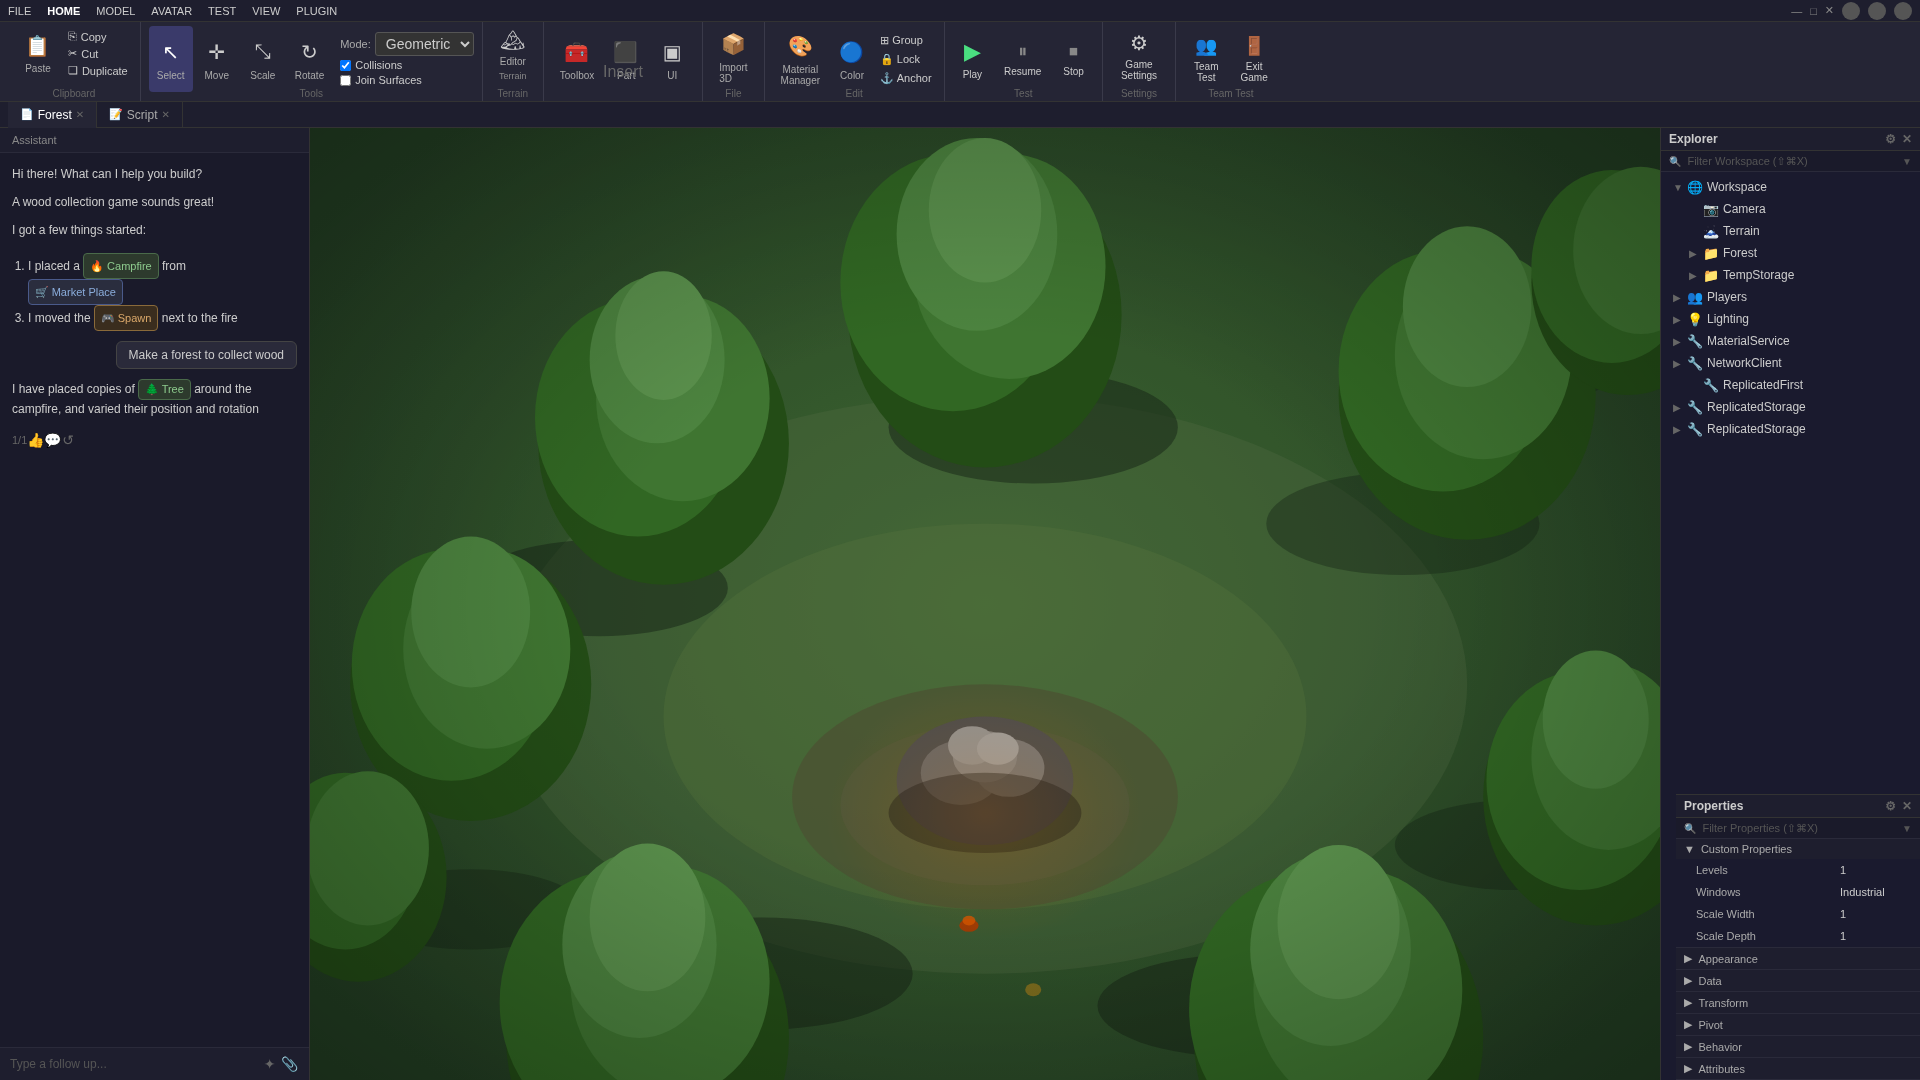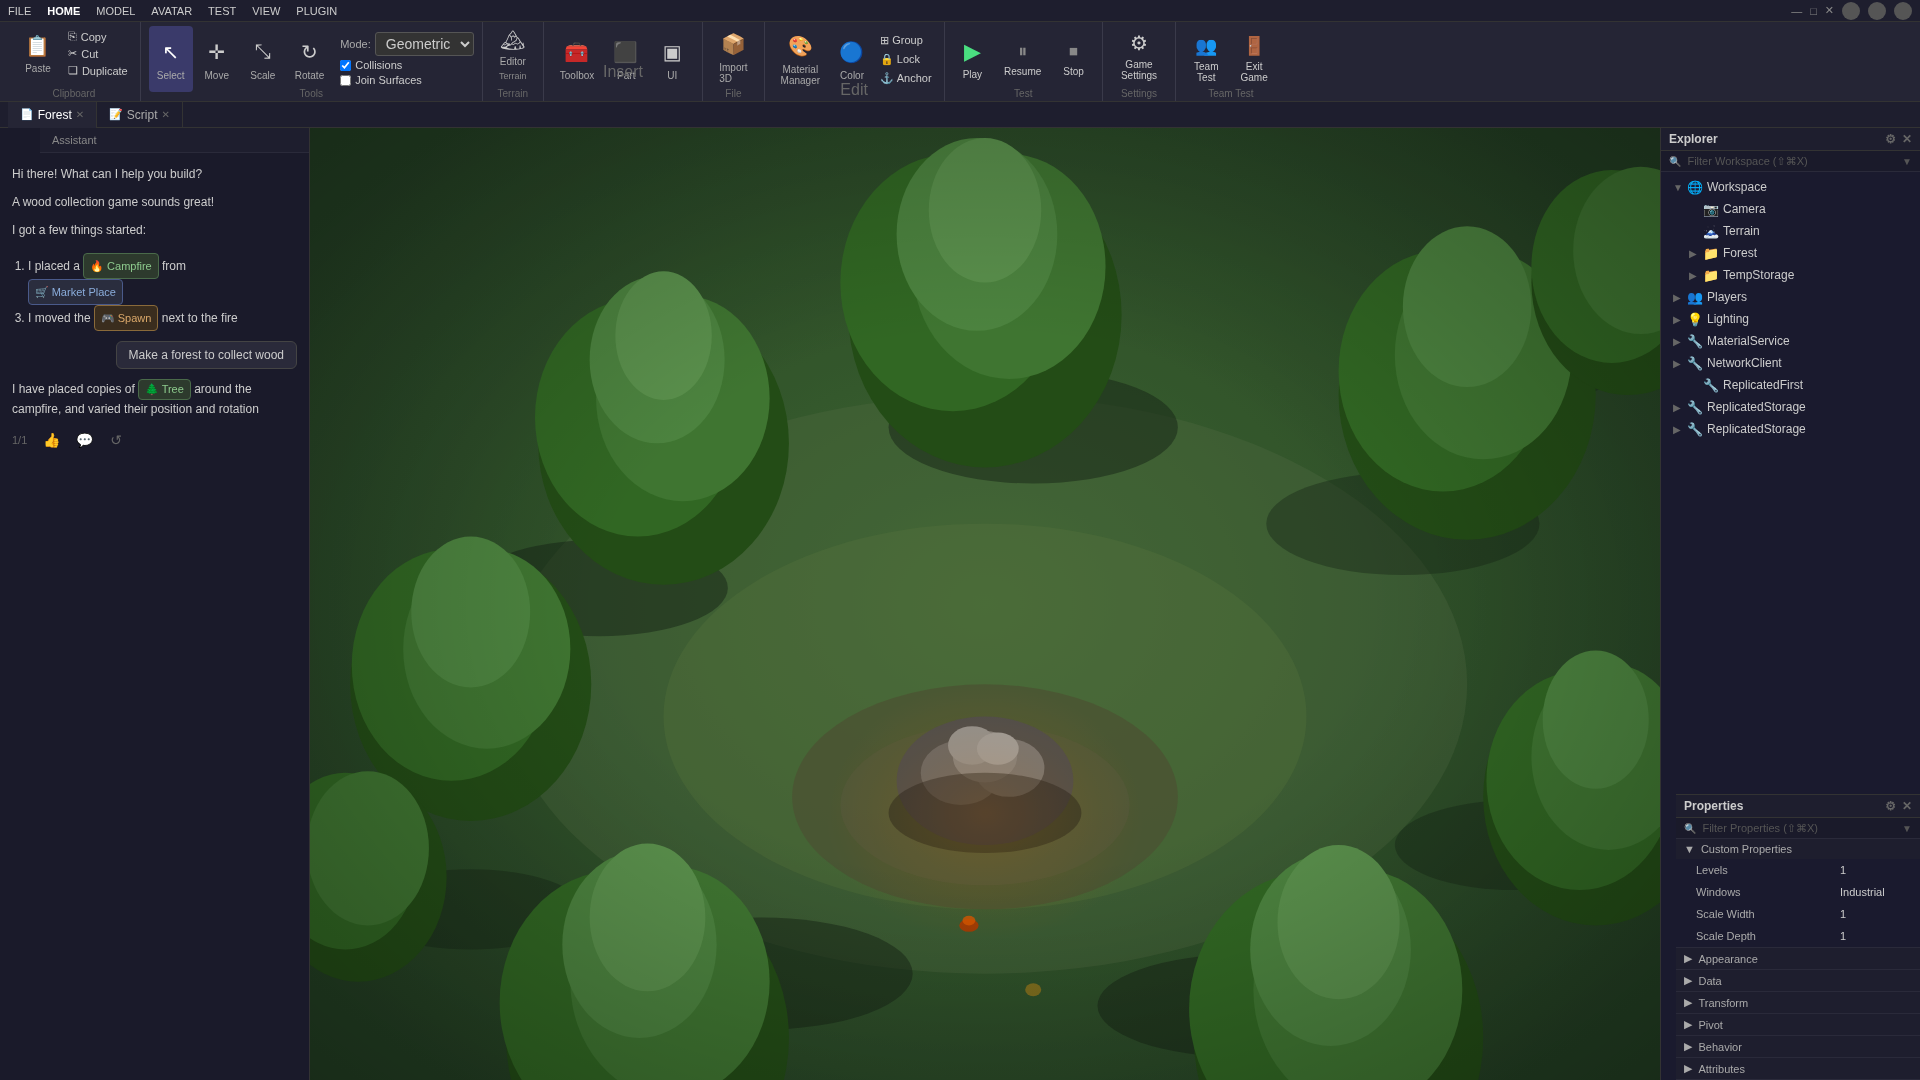--- a/index.html
+++ b/index.html
@@ -143,21 +143,20 @@
       display: flex;
       flex-direction: column;
       border-right: 1px solid #333;
     }
     .assistant-header {
       padding: 6px 12px;
       font-size: 11px;
       color: #888;
       border-bottom: 1px solid #2a2a3a;
       background: #1e1e2e;
-      margin-left: 40px;
     }
     .assistant-body {
       flex: 1;
       overflow-y: auto;
       padding: 12px;
       display: flex;
       flex-direction: column;
       gap: 10px;
     }
     .ai-bubble {
@@ -205,21 +204,21 @@
     }
     .inline-badge-orange {
       background: #3a2d1e;
       border: 1px solid #8a6a3a;
       color: #daa86a;
     }
 
     .rating-row {
       display: flex;
       align-items: center;
-      gap: 16px;
+      gap: 0;
       padding: 4px 0;
       font-size: 11px;
       color: #666;
     }
     .rating-btn {
       background: none;
       border: none;
       cursor: pointer;
       color: #666;
       font-size: 14px;
@@ -538,21 +537,21 @@
         <div style="display:flex;align-items:center;gap:3px;cursor:pointer;padding:2px 4px">
           <span>🔒</span>
           <span>Lock</span>
         </div>
         <div style="display:flex;align-items:center;gap:3px;cursor:pointer;padding:2px 4px">
           <span>⚓</span>
           <span>Anchor</span>
         </div>
       </div>
     </div>
-    <span style="font-size:16px;color:#666;position:absolute;bottom:2px;left:50%;transform:translateX(-50%)">Edit</span>
+    <span style="font-size:10px;color:#666;position:absolute;bottom:2px;left:50%;transform:translateX(-50%)">Edit</span>
   </div>
 
   <div class="toolbar-group" style="flex-direction:column;justify-content:flex-start;padding-top:4px;padding-bottom:16px;position:relative">
     <div style="display:flex;gap:2px">
       <div class="play-btn">
         <span class="play-icon-green">▶</span>
         <span class="label">Play</span>
       </div>
       <div class="play-btn">
         <span class="stop-icon">⏸</span>
@@ -650,20 +649,25 @@
 
       <div class="rating-row">
         <span>1/1</span>
         <button class="rating-btn">👍</button>
         <button class="rating-btn">💬</button>
         <button class="rating-btn">↺</button>
       </div>
 
     </div>
 
+    <div class="assistant-input-row">
+      <input class="assistant-input" placeholder="Type a follow up..." style="">
+      <button class="input-icon-btn">✦</button>
+      <button class="input-icon-btn">📎</button>
+    </div>
   </div>
 
   <div class="viewport">
     <div class="viewport-canvas">
 
       <svg class="scene-svg" viewBox="0 0 840 660" preserveAspectRatio="xMidYMid slice">
 
         <defs>
           <radialGradient id="groundGrad" cx="50%" cy="50%" r="60%">
             <stop offset="0%" stop-color="#4a7a3a"></stop>

